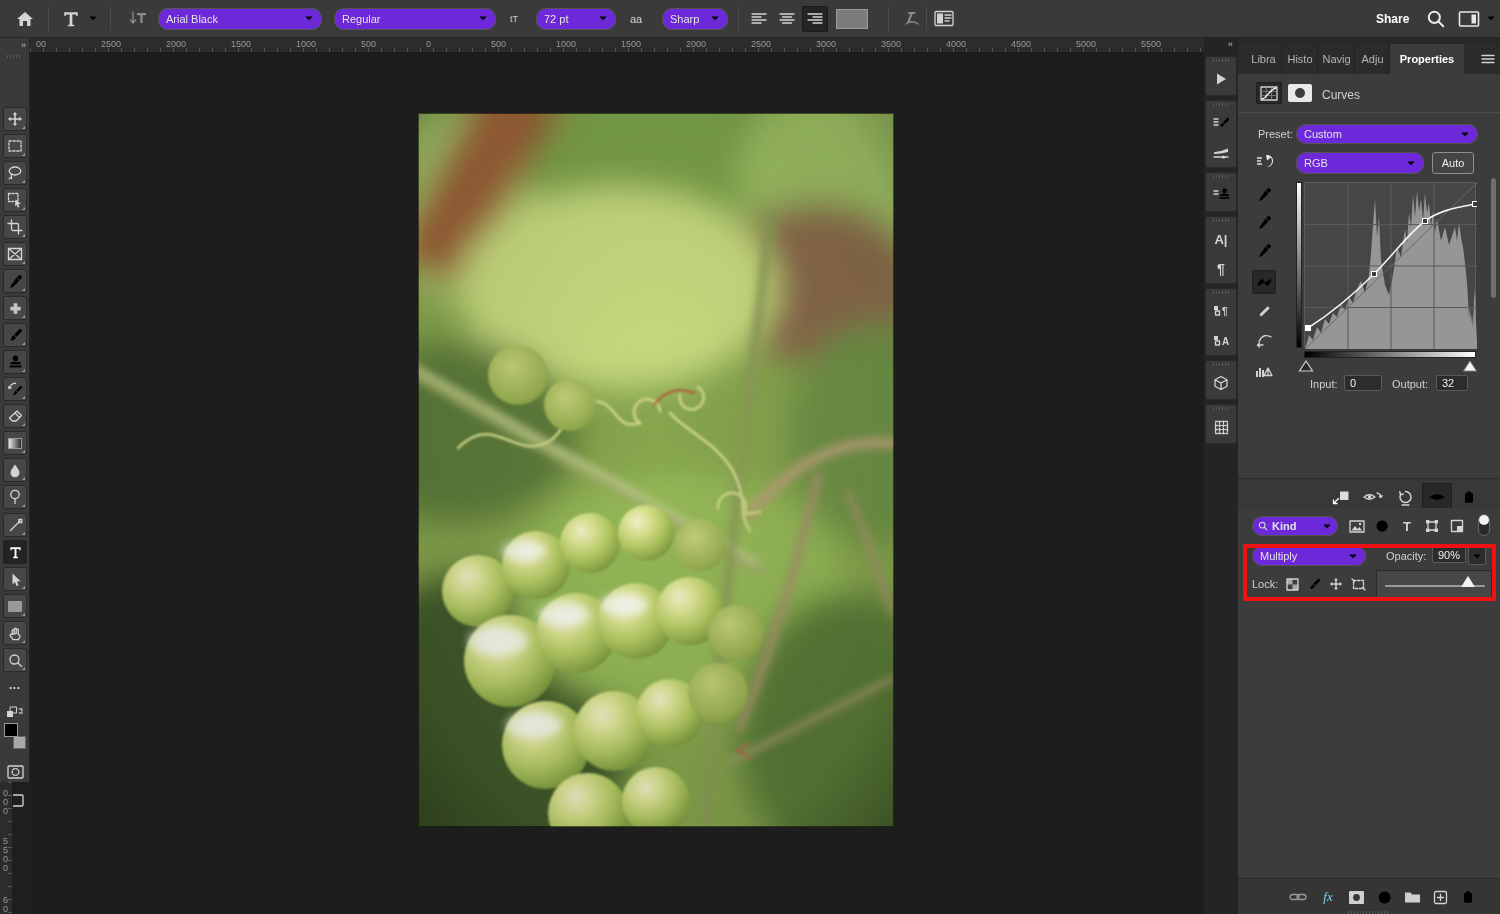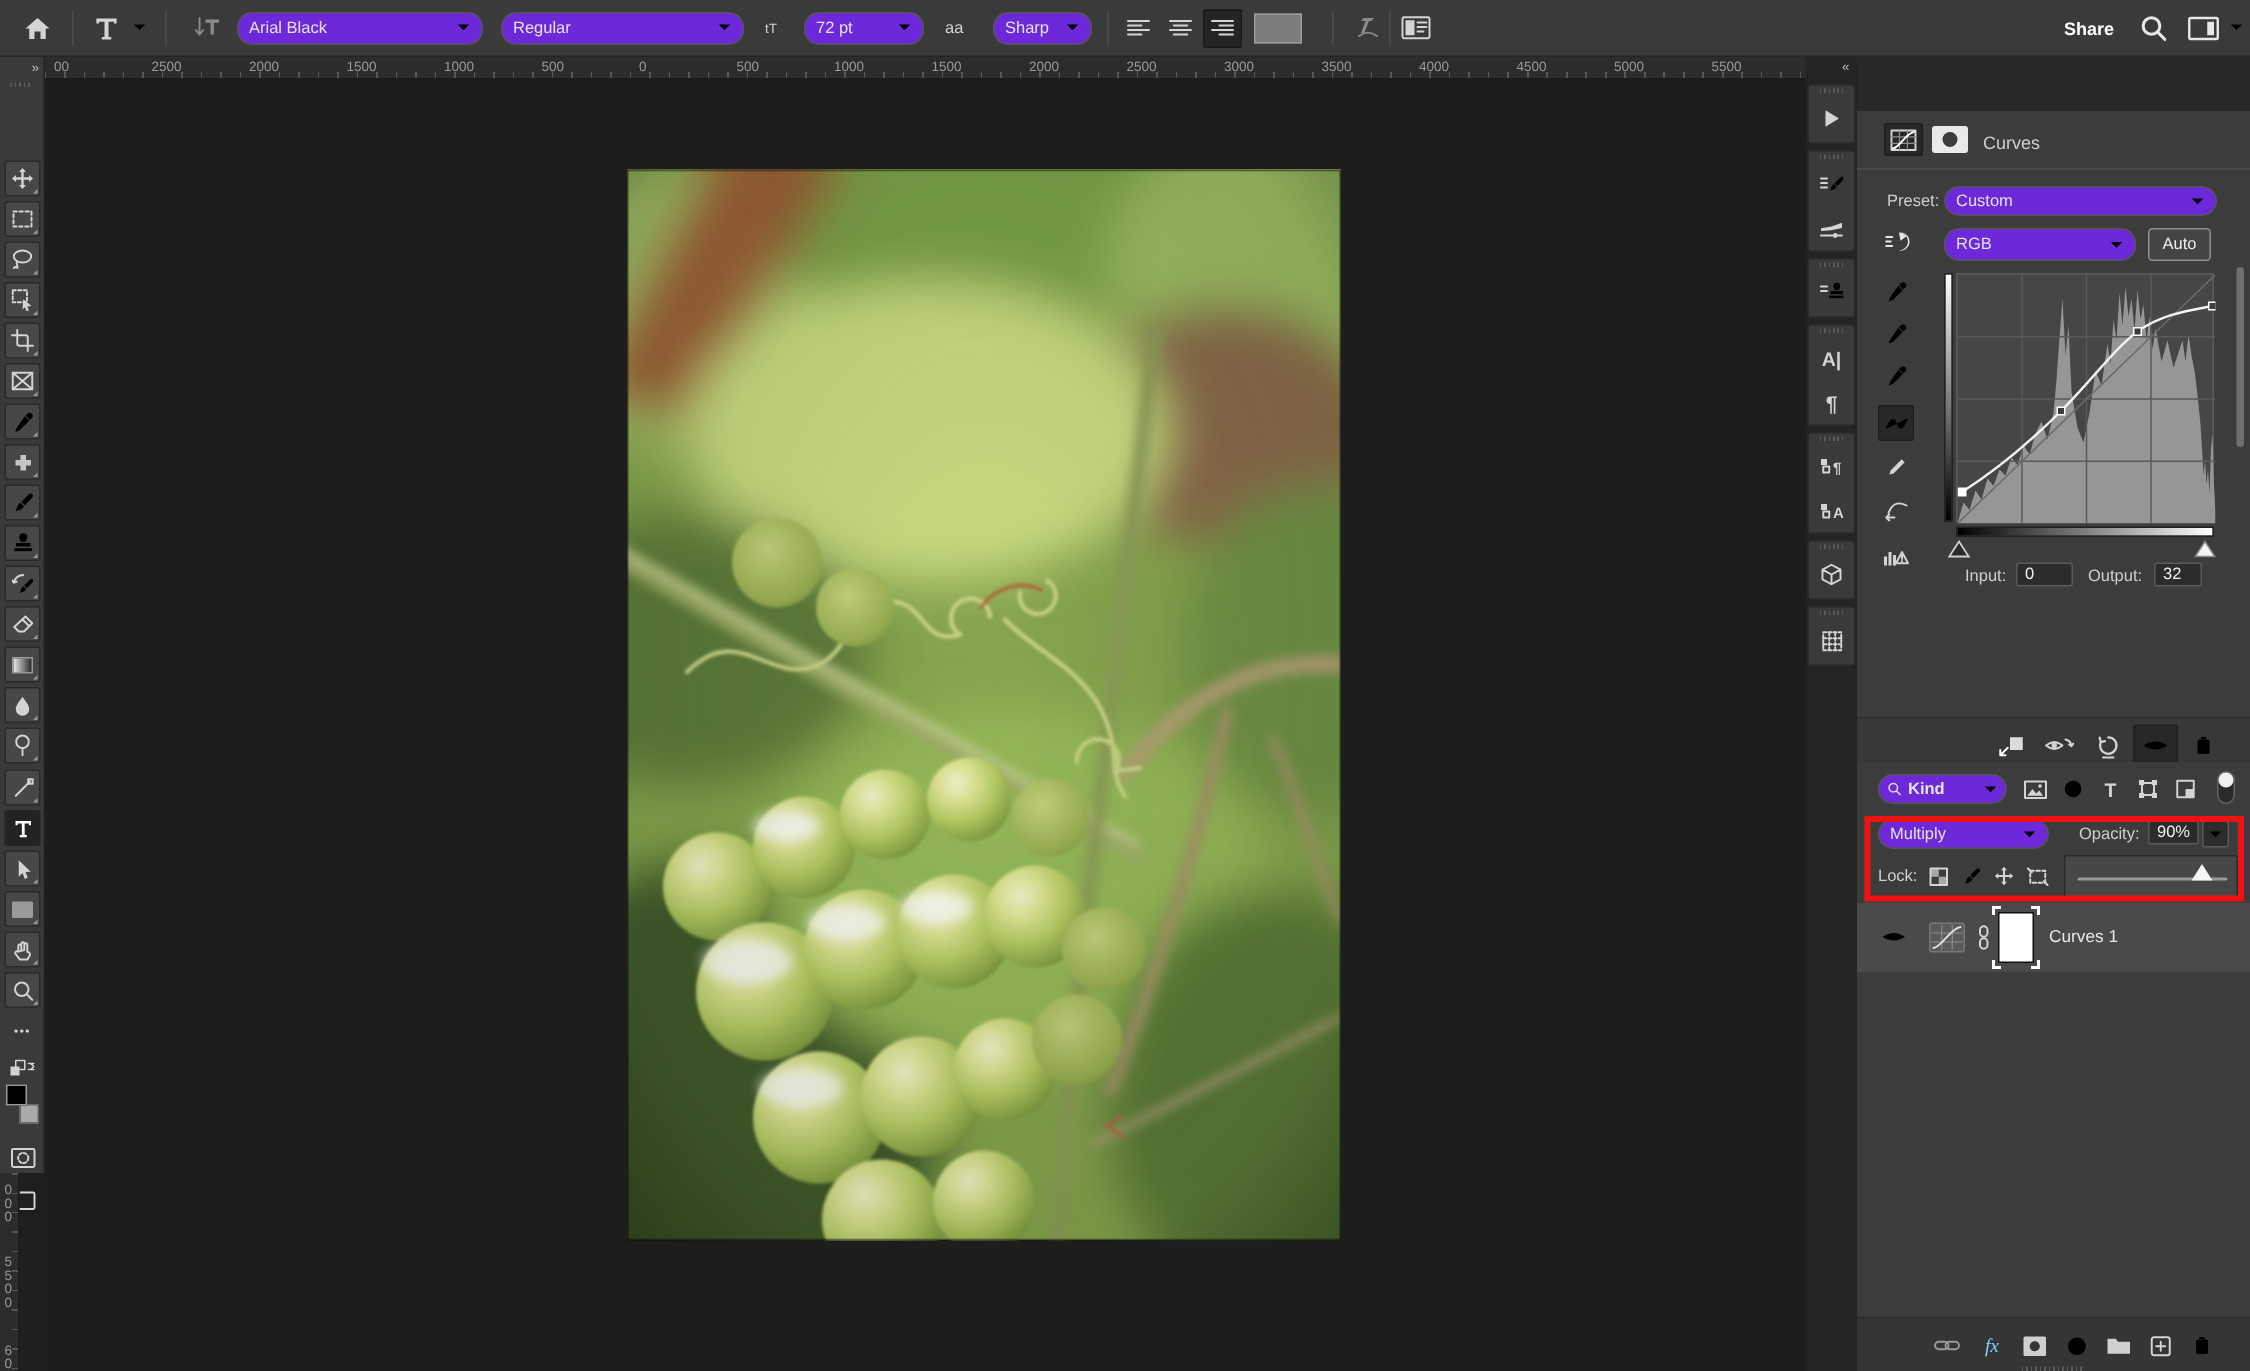--- a/index.html
+++ b/index.html
@@ -584,20 +584,32 @@
         <svg class="ic" width="15" height="15" viewBox="0 0 15 15">
             <rect class="s" x="1.5" y="1.5" width="12" height="12" stroke-dasharray="2 1.4"></rect>
             <path class="s" d="M1.5 5.5 h12 M1.5 9.5 h12 M5.5 1.5 v12 M9.5 1.5 v12" stroke-dasharray="2 1.4"></path>
           </svg>
       </div>
     </div>
   </div>
 
   <div class="abs panels">
 
+    <div class="tabstrip" style="top:6px">
+      <div class="ptab" style="left:8px; width:36px">Libra</div>
+      <div class="ptab" style="left:45px; width:35px">Histo</div>
+      <div class="ptab" style="left:81px; width:36px">Navig</div>
+      <div class="ptab" style="left:118px; width:34px">Adju</div>
+      <div class="ptab active" style="left:152px; width:74px">Properties</div>
+      <div class="ptab" style="left:238px; width:24px; border:none">
+        <svg class="ic" width="14" height="10" viewBox="0 0 14 10">
+            <path class="s" d="M1 1.5 h12 M1 5 h12 M1 8.5 h12"></path>
+          </svg>
+      </div>
+    </div>
 
     <div class="pbody" style="top:36px; height:442px">
       <div class="abs pressed iconbtn" style="left:18px; top:8px; width:26px; height:22px">
         <svg class="ic" width="18" height="15" viewBox="0 0 18 15">
             <rect class="s" x="1" y="1" width="16" height="13"></rect>
             <path class="s" d="M1 5.3 h16 M1 9.6 h16 M6.3 1 v13 M11.6 1 v13" style="stroke:#8e8e8e;stroke-width:.8"></path>
             <path class="s" d="M2 13 C7 12 10 3 16 2" style="stroke:#fff"></path>
           </svg>
       </div>
       <div class="abs maskbtn" style="left:50px; top:10px; width:24px; height:18px">
@@ -818,46 +830,20 @@
         <svg class="ic" width="15" height="13" viewBox="0 0 15 13">
             <rect class="s" x="2.5" y="2.5" width="10" height="8" stroke-dasharray="2.4 1.6"></rect>
             <path class="s" d="M1 1 l2.5 2.5 M14 12 l-2.5-2.5"></path>
           </svg>
       </div>
       <div class="abs flyout" style="left:138px; top:62px; width:116px; height:30px">
         <div class="track" style="left:8px; top:14px; width:100px"></div>
         <div class="handle" style="left: 84px; top: 5px;"></div>
       </div>
 
-      <div class="layerrow sel" style="top:94px; height:46px">
-        <div class="abs iconbtn" style="left:14px; top:15px; width:20px; height:14px">
-          <svg class="ic" width="17" height="11">
-              <use href="#i-eye"></use>
-            </svg>
-        </div>
-        <div class="abs" style="left:48px; top:13px; width:24px; height:20px; background:#5a5a5a; border:1px solid #777; border-radius:2px">
-          <svg class="ic" width="22" height="18" viewBox="0 0 22 18">
-              <path class="s" d="M1 6 h20 M1 12 h20 M7.5 1 v16 M14.5 1 v16" style="stroke:#8e8e8e;stroke-width:.8"></path>
-              <path class="s" d="M2 16 C8 15 13 3 20 2" style="stroke:#ddd"></path>
-            </svg>
-        </div>
-        <div class="abs iconbtn" style="left:78px; top:12px; width:12px; height:22px">
-          <svg class="ic" width="9" height="18" viewBox="0 0 9 18">
-              <rect class="s" x="2" y="1.5" width="5" height="7" rx="2.5"></rect>
-              <rect class="s" x="2" y="9.5" width="5" height="7" rx="2.5"></rect>
-            </svg>
-        </div>
-        <div class="thumb-mask" style="left:94px; top:6px; width:24px; height:34px">
-          <span class="corner" style="left:-5px; top:-5px; border-left-width:2px; border-top-width:2px"></span>
-          <span class="corner" style="right:-5px; top:-5px; border-right-width:2px; border-top-width:2px"></span>
-          <span class="corner" style="left:-5px; bottom:-5px; border-left-width:2px; border-bottom-width:2px"></span>
-          <span class="corner" style="right:-5px; bottom:-5px; border-right-width:2px; border-bottom-width:2px"></span>
-        </div>
-        <div class="abs lname" style="left:128px; top:17px">Curves 1</div>
-      </div>
 
 
       <div class="abs" style="left:0; top:370px; width:262px; height:36px; background:#353535; border-top:1px solid #2a2a2a">
         <div class="abs iconbtn" style="left:48px; top:6px; width:24px; height:24px">
           <svg class="ic" width="18" height="10" viewBox="0 0 18 10">
               <rect class="s" x="1" y="2.5" width="9" height="5" rx="2.5" style="stroke:#9a9a9a"></rect>
               <rect class="s" x="8" y="2.5" width="9" height="5" rx="2.5" style="stroke:#9a9a9a"></rect>
             </svg>
         </div>
         <div class="abs iconbtn fxtxt" style="left:78px; top:6px; width:24px; height:24px">fx</div>

